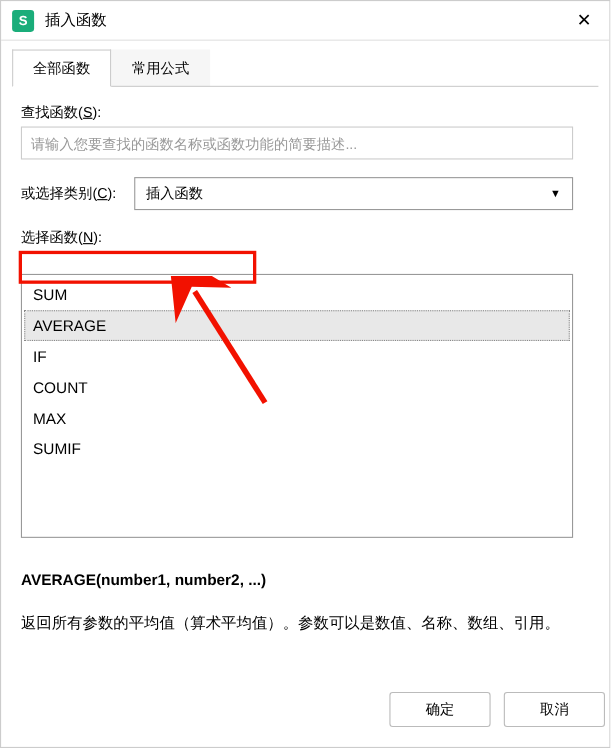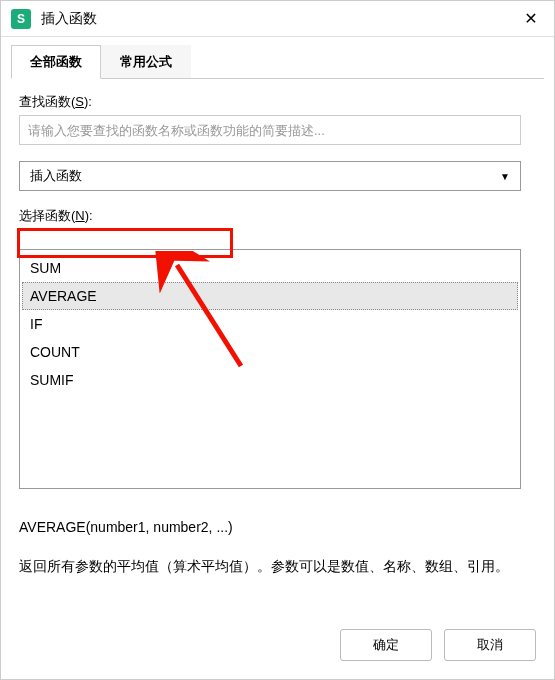--- a/index.html
+++ b/index.html
@@ -50,21 +50,20 @@
     height: 30px;
     display: flex;
     align-items: center;
     justify-content: center;
     cursor: pointer;
     font-size: 16px;
   }
   .tabs {
     display: flex;
     margin: 8px 10px 0 10px;
-    font-weight: bold;
   }
   .tab {
     padding: 7px 18px;
     font-size: 13px;
     cursor: pointer;
     background: #f6f6f6;
     border: 1px solid transparent;
   }
   .tab.active {
     background: #fff;
@@ -144,33 +143,33 @@
     pointer-events: none;
   }
   .arrow-svg {
     position: absolute;
     pointer-events: none;
   }
   .desc-section {
     margin-top: 30px;
   }
   .func-sig {
-    font-weight: normal;
+    font-weight: bold;
     font-size: 14px;
     margin-bottom: 18px;
   }
   .func-desc {
     font-size: 14px;
     line-height: 1.9;
   }
   .footer {
     display: flex;
     justify-content: flex-end;
     gap: 12px;
-    padding: 16px 18px 18px 18px;
+    padding: 16px 4px 18px 18px;
   }
   .btn {
     width: 92px;
     height: 32px;
     border: 1px solid #bbb;
     background: #fff;
     cursor: pointer;
     font-size: 13px;
     font-family: inherit;
     border-radius: 3px;
@@ -198,35 +197,39 @@
   <div class="tab-line"></div>
 
   <div class="body">
 
     <div class="label">
       <span>查找函数(</span><span class="underline">S</span><span>):</span>
     </div>
     <input class="search-input" type="text" placeholder="请输入您要查找的函数名称或函数功能的简要描述..." style="">
 
     <div class="row">
+      <div class="label" style="margin-bottom:0">
+        <span>或选择类别(</span><span class="underline">C</span><span>):</span>
+      </div>
       <div class="category-select">
         <span>插入函数</span>
         <span class="chevron">▼</span>
       </div>
     </div>
 
     <div class="label" style="margin-top:16px">
       <span>选择函数(</span><span class="underline">N</span><span>):</span>
     </div>
 
     <div class="list-box" id="func-list">
         <div class="list-item">SUM</div>
         <div class="list-item selected">AVERAGE</div>
         <div class="list-item">IF</div>
         <div class="list-item">COUNT</div>
+        <div class="list-item">MAX</div>
         <div class="list-item">SUMIF</div>
       </div>
 
     <div class="desc-section">
       <div class="func-sig">AVERAGE(number1, number2, ...)</div>
       <div class="func-desc">返回所有参数的平均值（算术平均值）。参数可以是数值、名称、数组、引用。</div>
     </div>
 
   </div>
 

